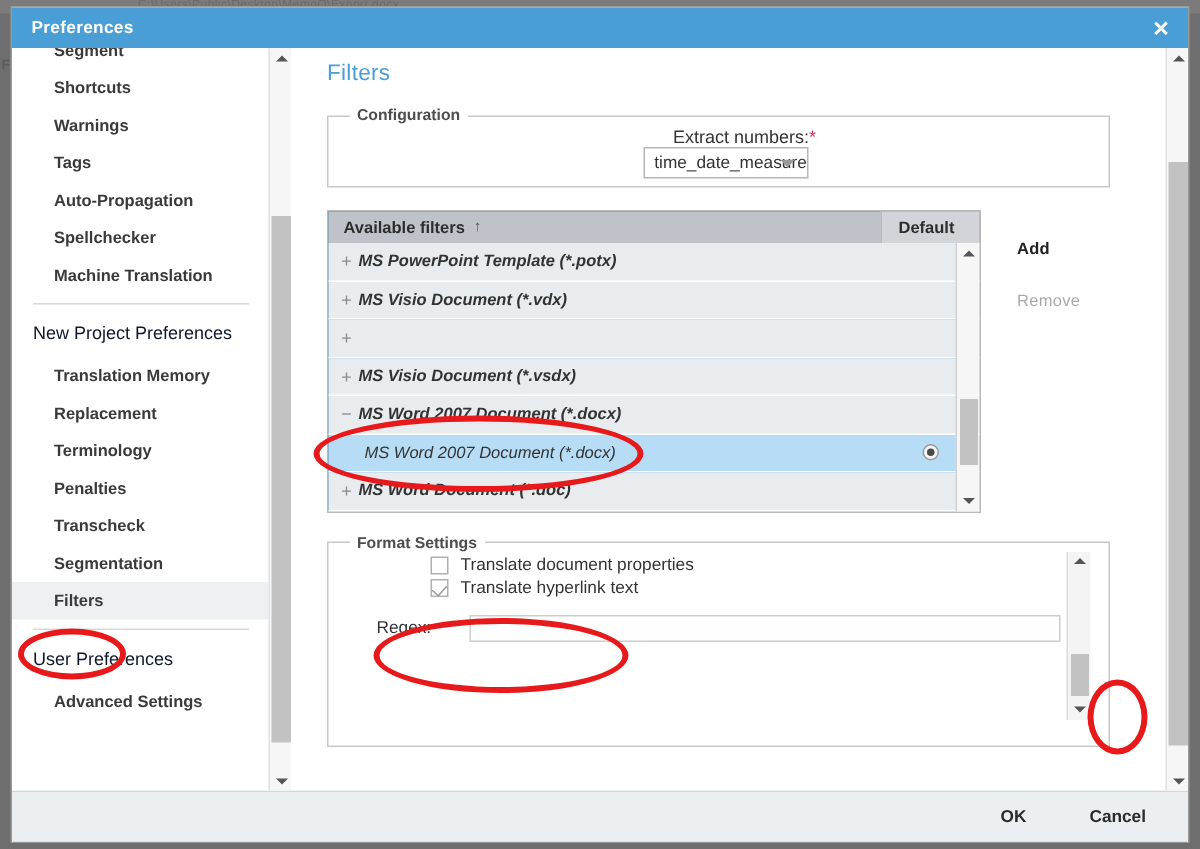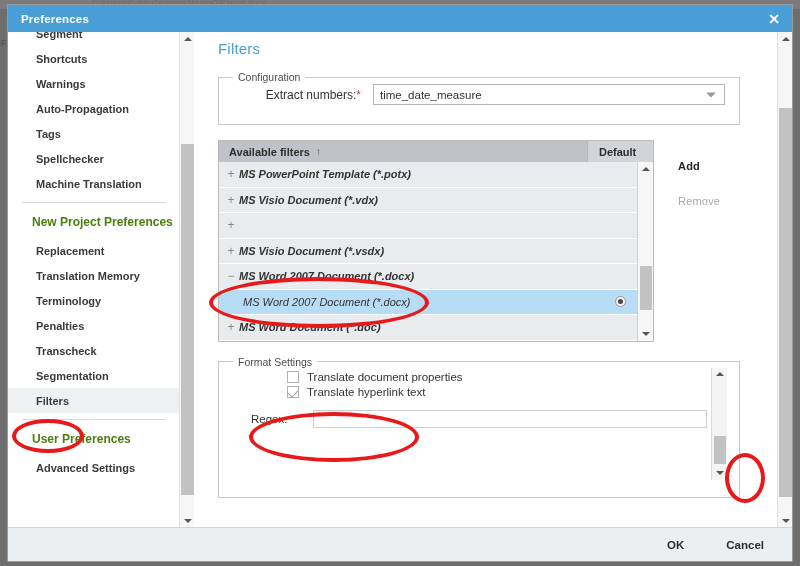--- a/index.html
+++ b/index.html
@@ -58,22 +58,22 @@
     position: relative; overflow: hidden;
   }
   #sidebar-list { position: absolute; left: 0; top: -11px; width: 172px; }
   .nav-item {
     font-size: 11px; font-weight: bold; color: #3a3a3a;
     padding: 6.5px 0 6.5px 28px; cursor: pointer;
     white-space: nowrap;
   }
   .nav-item.selected { background: #eef0f2; }
   .nav-group {
-    font-size: 12px; font-weight: bold; color: #4d7c0f;
-    padding: 9px 0 9px 24px; white-space: nowrap;
+    font-size: 12px; font-weight: normal; color: #0f172a;
+    padding: 9px 0 9px 14px; white-space: nowrap;
   }
   .nav-sep { height: 1px; background: #d8d8d8; margin: 6px 14px 3px 14px; }
 
   
   .vsb {
     position: absolute; width: 15px; top: 0; bottom: 0;
     background: #f6f6f6; border-left: 1px solid #e2e2e2;
   }
   .vsb .arrow {
     position: absolute; left: 0; width: 15px; height: 13px;
@@ -105,25 +105,25 @@
     font-size: 15px; color: #4a9ed6; font-weight: normal;
     margin: 0 0 14px 0; letter-spacing: .2px;
   }
 
   
   .group {
     border: 1px solid #c8c8c8; margin: 0 36px 0 0;
     padding: 0 12px 10px 12px; position: relative;
   }
   .group > legend {
-    font-size: 10.5px; color: #4d4d4d; padding: 0 5px; margin-left: 2px;
+    font-size: 10.5px; color: #4d4d4d; padding: 0 5px; margin-left: 2px; font-weight: bold;
   }
 
   #config-group { margin-bottom: 15px; height: 54px; }
-  #config-row { display: flex; align-items: center; margin-top: 1px; }
+  #config-row { display: flex; align-items: center; margin-top: 1px; flex-direction: column; }
   #extract-label { font-size: 12px; color: #333; width: 130px; text-align: right; }
   #extract-label .req { color: #d8345a; }
   .combo {
     flex: 1 1 auto; height: 21px; border: 1px solid #b6b6b6; background: #fff;
     display: flex; align-items: center; position: relative; margin-left: 12px;
     margin-right: 2px;
   }
   .combo .val { font-size: 11.5px; color: #333; padding-left: 6px; }
   .combo .cdrop {
     position: absolute; right: 8px; top: 50%; transform: translateY(-50%);
@@ -236,28 +236,28 @@
     <span id="close-btn">✕</span>
   </div>
 
   <div id="body-row">
 
     <div id="sidebar">
       <div id="sidebar-list">
           <div class="nav-item">Segment</div>
           <div class="nav-item">Shortcuts</div>
           <div class="nav-item">Warnings</div>
+          <div class="nav-item">Tags</div>
           <div class="nav-item">Auto-Propagation</div>
-          <div class="nav-item">Tags</div>
           <div class="nav-item">Spellchecker</div>
           <div class="nav-item">Machine Translation</div>
           <div class="nav-sep"></div>
           <div class="nav-group">New Project Preferences</div>
+          <div class="nav-item">Translation Memory</div>
           <div class="nav-item">Replacement</div>
-          <div class="nav-item">Translation Memory</div>
           <div class="nav-item">Terminology</div>
           <div class="nav-item">Penalties</div>
           <div class="nav-item">Transcheck</div>
           <div class="nav-item">Segmentation</div>
           <div class="nav-item selected">Filters</div>
           <div class="nav-sep"></div>
           <div class="nav-group">User Preferences</div>
           <div class="nav-item">Advanced Settings</div>
         </div>
       <div class="vsb" id="sidebar-sb">

